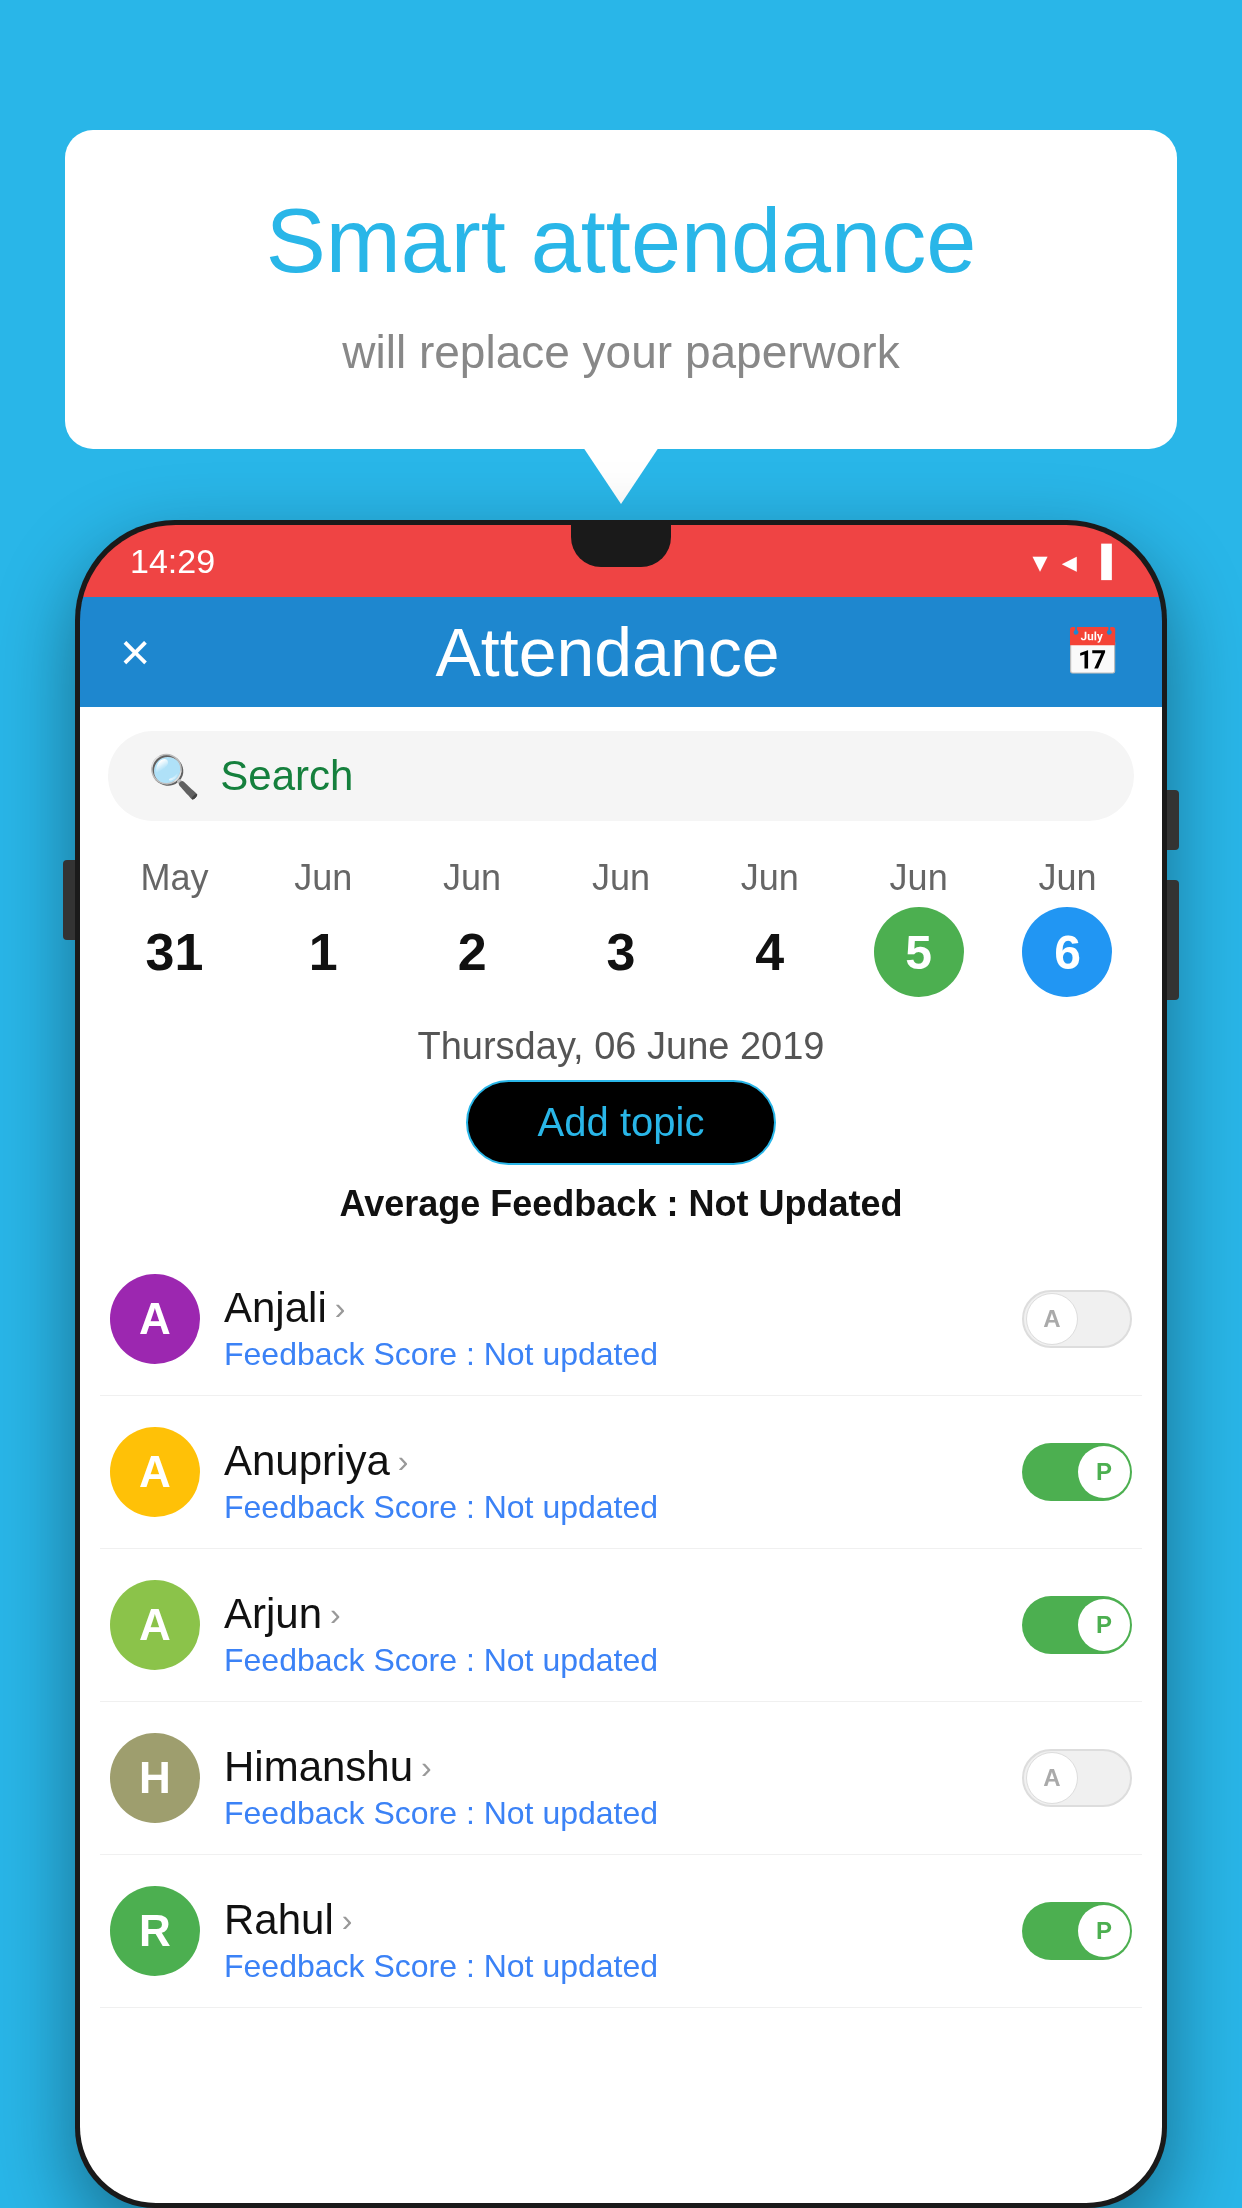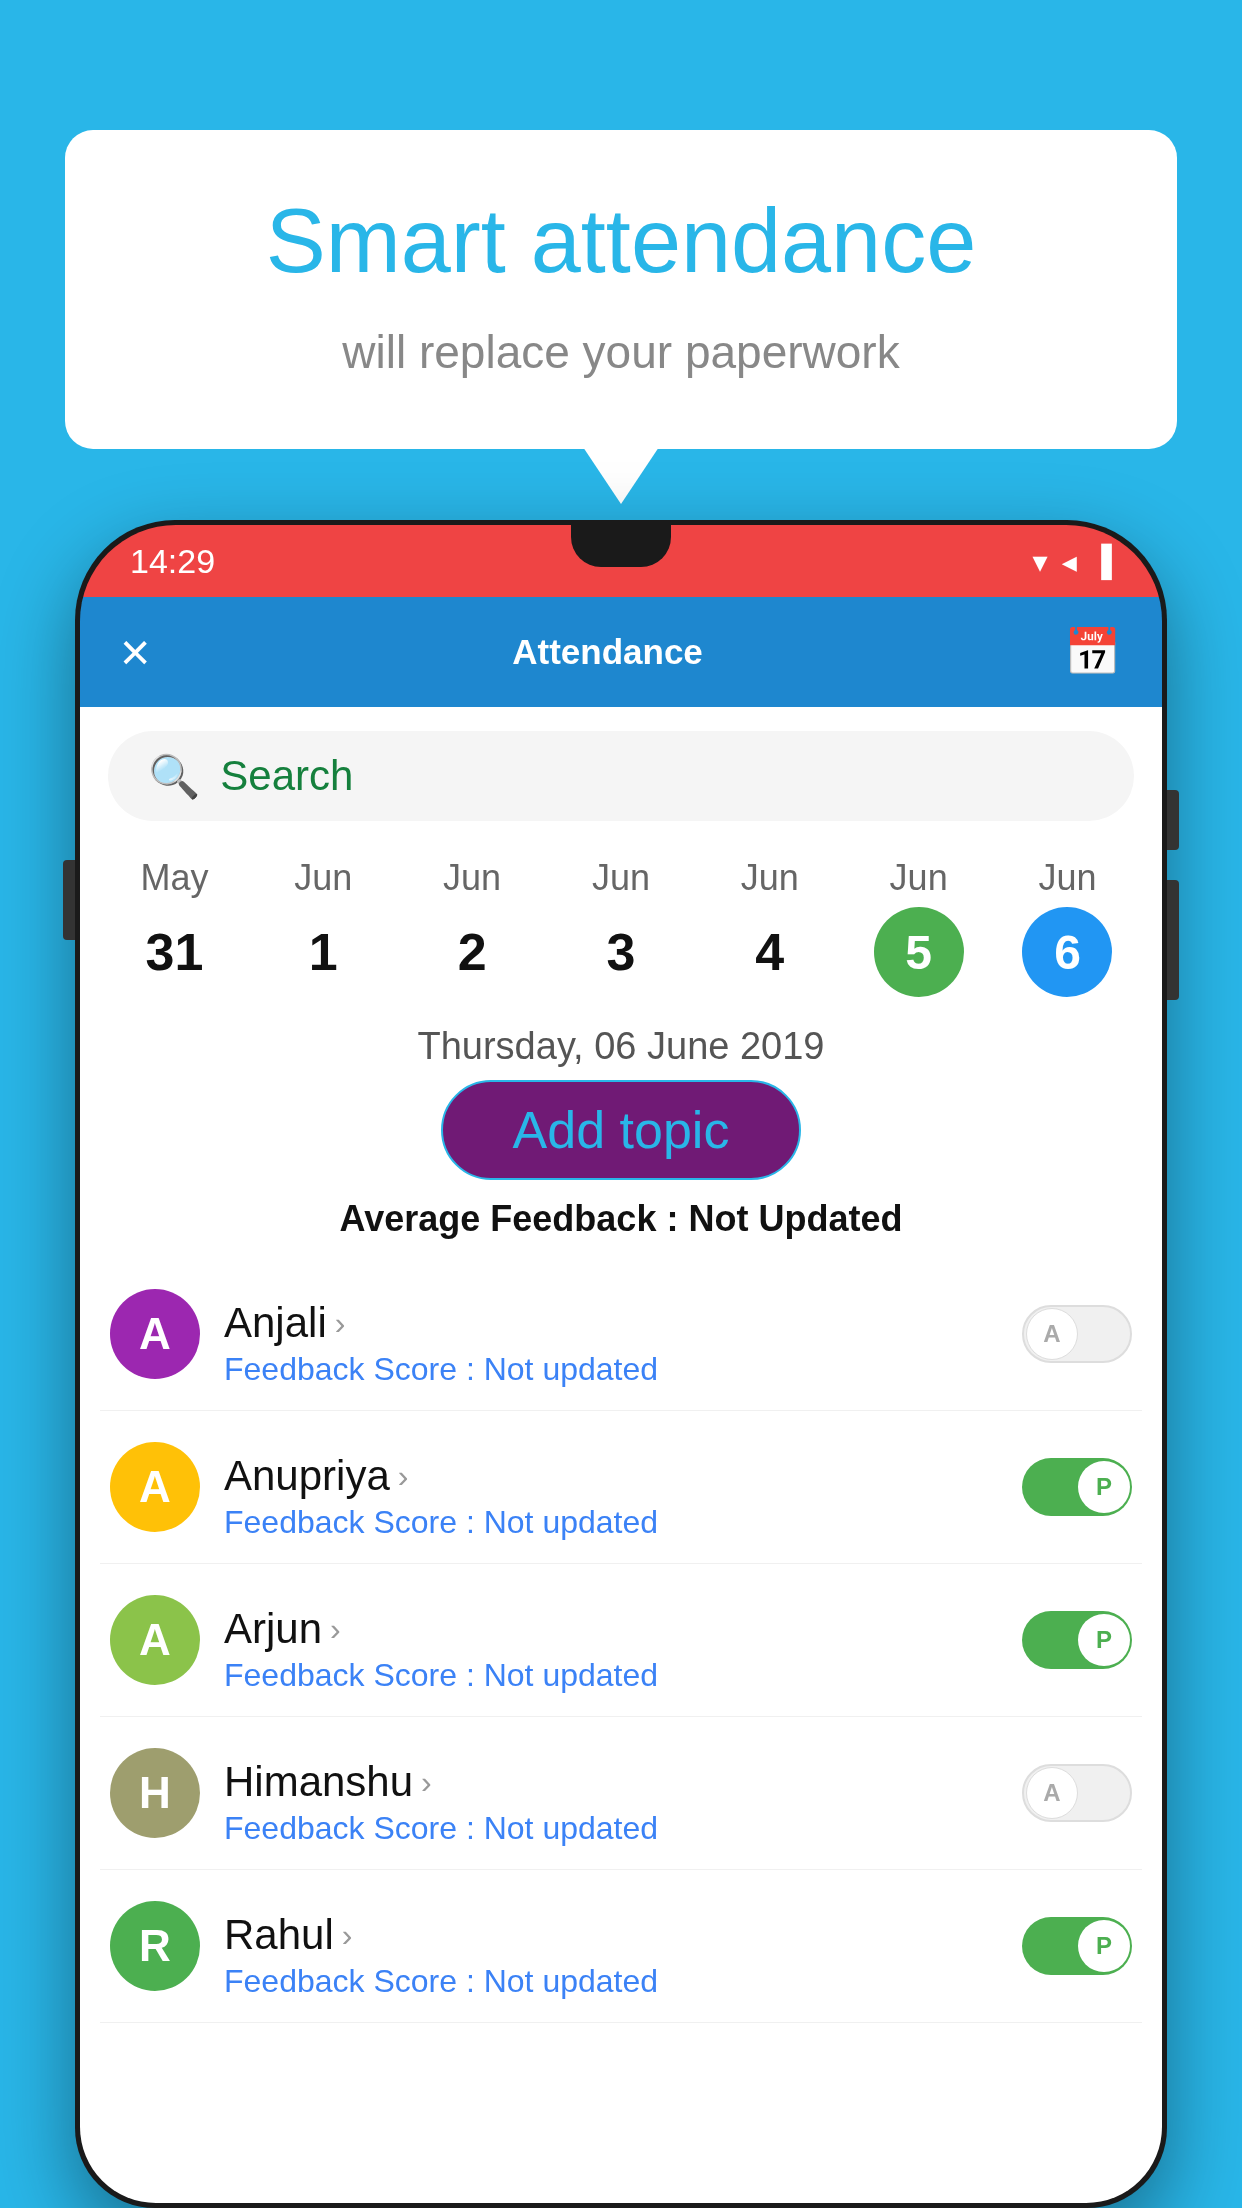--- a/index.html
+++ b/index.html
@@ -115,22 +115,22 @@
       justify-content: space-between;
       padding: 0 40px;
     }
     .header-close {
       color: white;
       font-size: 52px;
       font-weight: 300;
     }
     .header-title {
       color: white;
-      font-size: 35px;
-      font-weight: 700;
+      font-size: 68px;
+      font-weight: 400;
     }
     .header-calendar {
       color: white;
       font-size: 46px;
     }
 
     
     .screen-content {
       background: white;
       height: calc(100% - 182px);
@@ -203,24 +203,24 @@
       color: #555;
       margin: 18px 0 12px;
     }
 
     
     .add-topic-btn {
       display: block;
       margin: 0 auto 18px;
       border: 2.5px solid #29b6e8;
       color: #29b6e8;
-      background: #701a75;
+      background: #000000;
       border-radius: 50px;
       padding: 18px 70px;
-      font-size: 52px;
+      font-size: 40px;
       width: fit-content;
     }
 
     
     .avg-feedback {
       text-align: center;
       font-size: 36px;
       color: #888;
       margin-bottom: 18px;
     }

